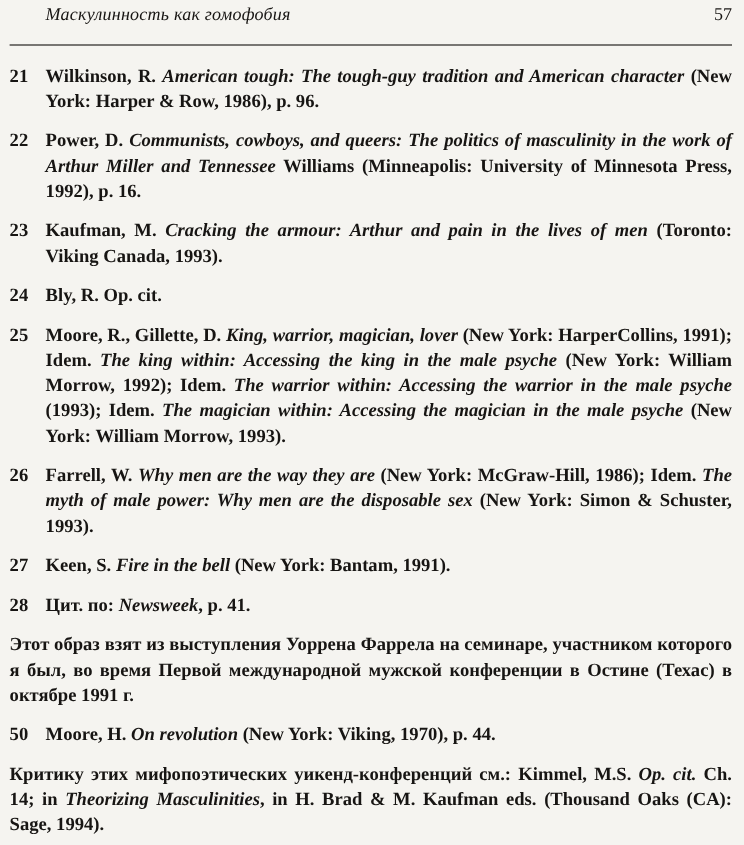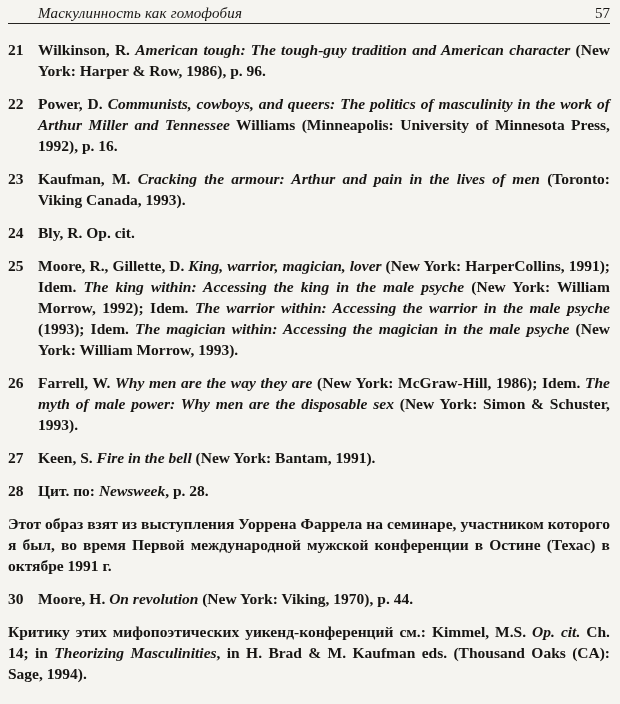--- a/index.html
+++ b/index.html
@@ -12,21 +12,21 @@
     font-family: "Liberation Serif", serif;
     font-size: 15.5px;
     padding: 5px 10px 0 8px;
     overflow: hidden;
   }
   .header {
     display: flex;
     justify-content: space-between;
     align-items: baseline;
     border-bottom: 1.4px solid #262422;
-    padding-bottom: 1px;
+    padding-bottom: 15px;
     margin-bottom: 15px;
   }
   .running-title {
     font-style: italic;
     font-size: 15px;
     margin-left: 30px;
     letter-spacing: 0.2px;
   }
   .page-number {
     font-size: 15px;
@@ -80,26 +80,26 @@
       <div class="note">
         <span class="note-num">26</span>
         <p class="note-text"><span>Farrell, W. </span><span class="it">Why men are the way they are</span><span> (New York: McGraw-Hill, 1986); Idem. </span><span class="it">The myth of male power: Why men are the disposable sex</span><span> (New York: Simon &amp; Schuster, 1993).</span></p>
       </div>
       <div class="note">
         <span class="note-num">27</span>
         <p class="note-text"><span>Keen, S. </span><span class="it">Fire in the bell</span><span> (New York: Bantam, 1991).</span></p>
       </div>
       <div class="note">
         <span class="note-num">28</span>
-        <p class="note-text"><span>Цит. по: </span><span class="it">Newsweek</span><span>, p. 28.</span></p>
+        <p class="note-text"><span>Цит. по: </span><span class="it">Newsweek</span><span>, p. 41.</span></p>
       </div>
       <div class="note">
         <p class="note-text"><span>Этот образ взят из выступления Уоррена Фаррела на семинаре, участником которого я был, во время Первой международной мужской конференции в Остине (Техас) в октябре 1991 г.</span></p>
       </div>
       <div class="note">
-        <span class="note-num">30</span>
+        <span class="note-num">50</span>
         <p class="note-text"><span>Moore, H. </span><span class="it">On revolution</span><span> (New York: Viking, 1970), p. 44.</span></p>
       </div>
       <div class="note">
         <p class="note-text"><span>Критику этих мифопоэтических уикенд-конференций см.: Kimmel, M.S. </span><span class="it">Op. cit.</span><span> Ch. 14; in </span><span class="it">Theorizing Masculinities</span><span>, in H. Brad &amp; M. Kaufman eds. (Thousand Oaks (CA): Sage, 1994).</span></p>
       </div>
     </main>
 </div>
 
 </body></html>

